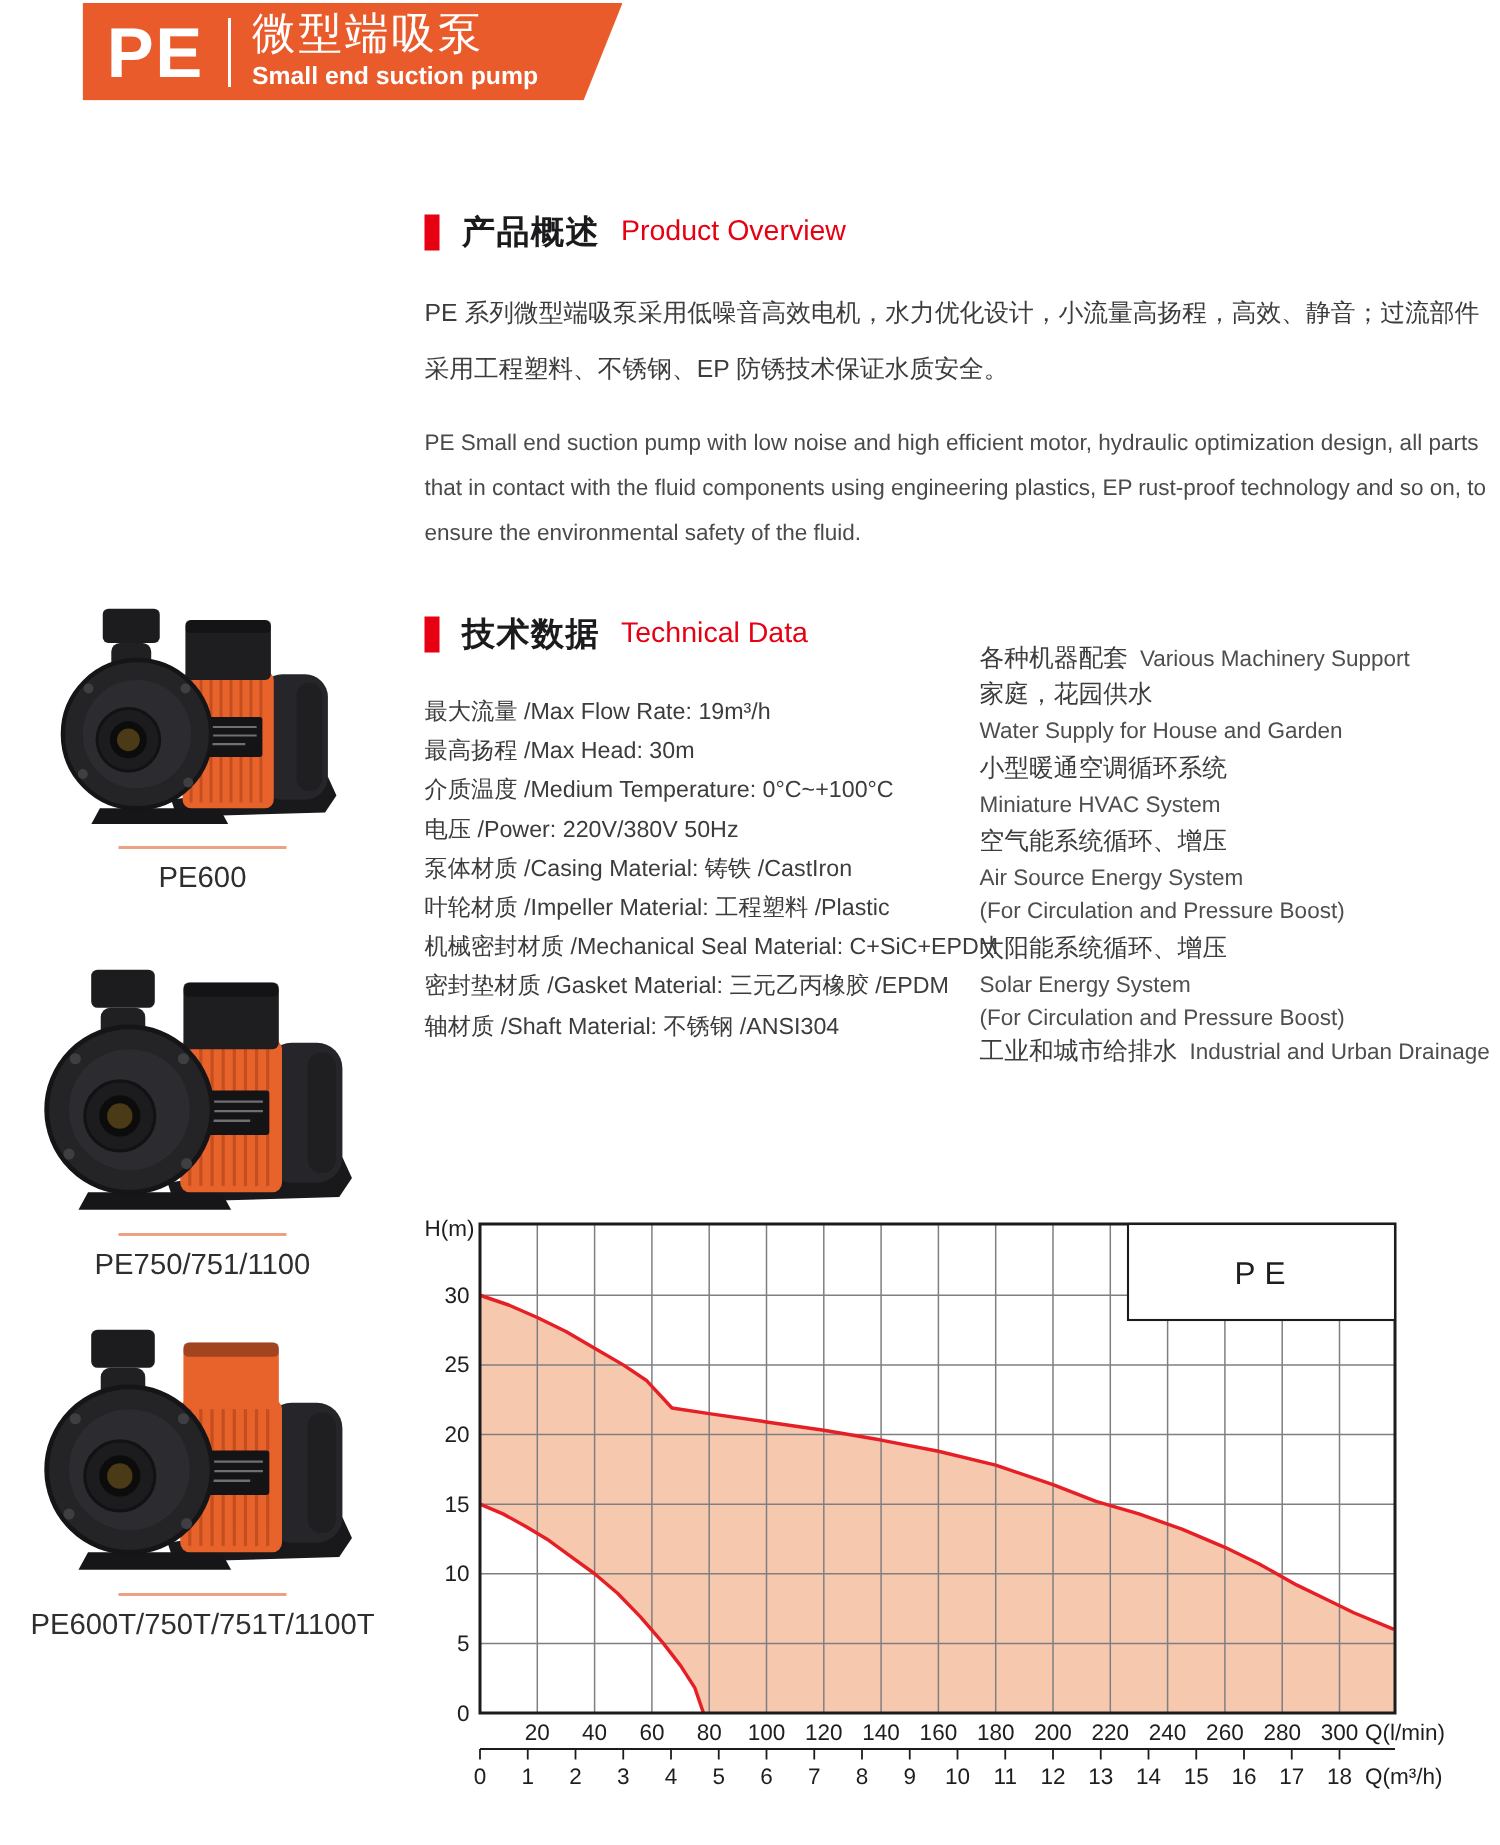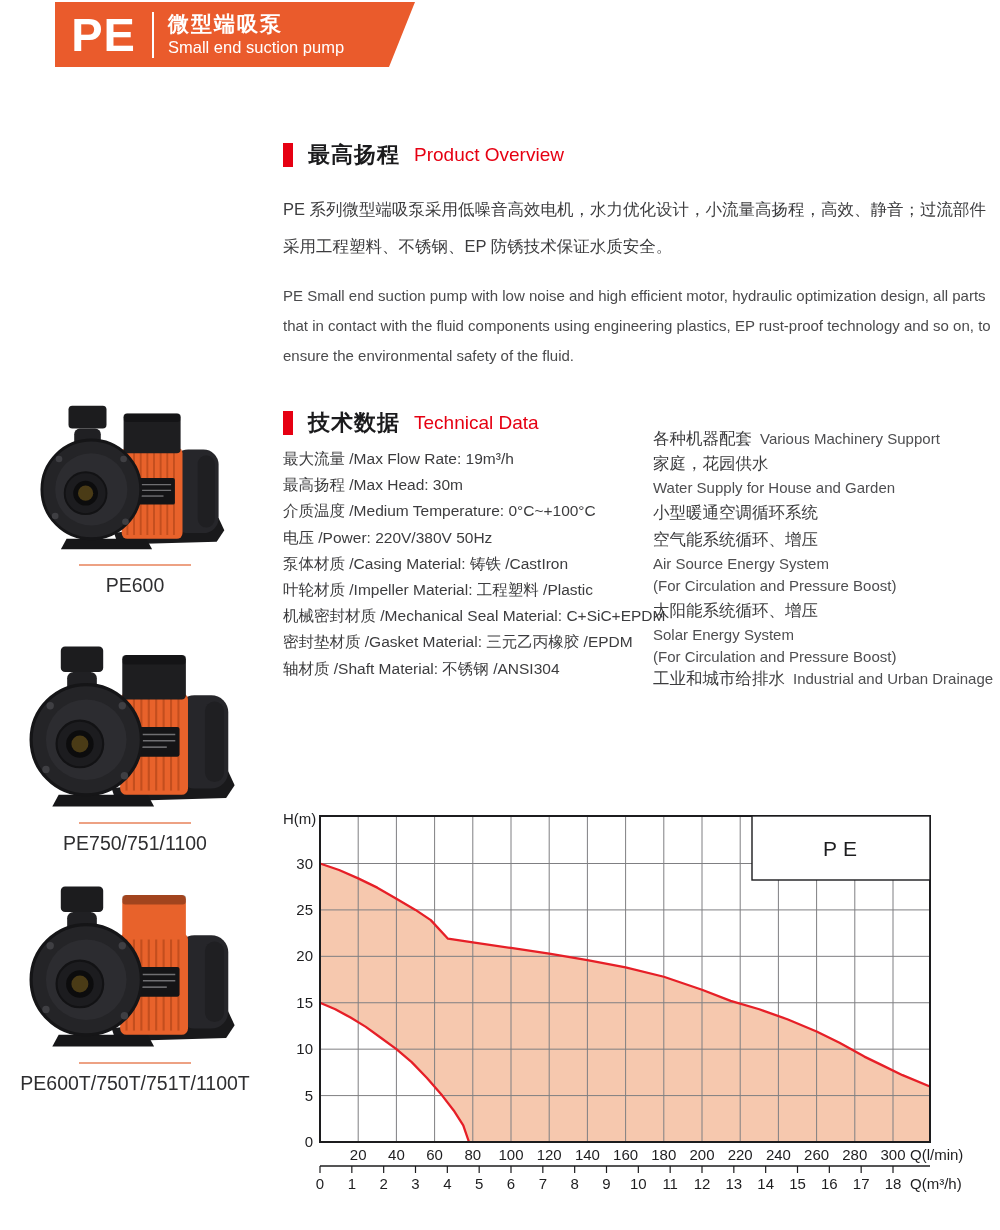--- a/index.html
+++ b/index.html
@@ -6,36 +6,36 @@
   .page{position:relative;width:1000px;height:1230px;background:#fff;overflow:hidden;
         font-family:"Liberation Sans",sans-serif;color:#3f3f41;}
 
   
   .banner{position:absolute;left:55px;top:2px;width:360px;height:65px;background:#ea5b2c;
           clip-path:polygon(0 0,100% 0,calc(100% - 26px) 100%,0 100%);
           display:flex;align-items:center;color:#fff;}
   .banner .code{font-size:47px;font-weight:bold;width:97px;text-align:center;letter-spacing:1px;}
   .banner .vdiv{width:2px;height:46px;background:#fff;}
   .banner .tblock{padding-left:14px;line-height:1;}
-  .banner .tzh{font-size:21px;font-weight:bold;letter-spacing:2px;}
-  .banner .ten{font-size:16.5px;margin-top:5px;font-weight:normal;}
+  .banner .tzh{font-size:29px;font-weight:normal;letter-spacing:2px;}
+  .banner .ten{font-size:16.5px;margin-top:5px;font-weight:bold;}
 
   
   .sec{position:absolute;}
   .sec-head{display:flex;align-items:center;}
   .sec-bar{width:10px;height:24px;background:#e60012;margin-right:15px;}
   .sec-zh{font-size:22px;font-weight:bold;color:#1b1b1d;letter-spacing:1px;}
   .sec-en{font-size:19px;color:#e60012;margin-left:14px;}
 
   
   .ov-zh{margin-top:21px;width:715px;font-size:16.5px;line-height:37px;color:#3c3c3e;}
   .ov-en{margin-top:16px;width:712px;font-size:15px;line-height:30px;color:#4a4a4c;}
 
   
-  .tech-rows{margin-top:8px;width:370px;}
+  .tech-rows{margin-top:24px;width:370px;}
   .tech-row{font-size:15.5px;line-height:26.2px;color:#3c3c3e;white-space:nowrap;}
 
   
   .app-lines{margin-top:20px;width:340px;}
   .app-line{white-space:nowrap;}
   .l-zh{line-height:26px;}
   .l-en{line-height:22px;}
   .app-zh{font-size:16.5px;color:#3c3c3e;}
   .app-en{font-size:15px;color:#4e4e50;}
   .l-mix .app-en{margin-left:8px;}
@@ -123,21 +123,21 @@
     <svg class="img pump t" width="212" height="178" viewBox="0 0 200 164">
         <use href="#pump-shape"></use>
       </svg>
     <div class="divider"></div>
     <div class="cap">PE600T/750T/751T/1100T</div>
   </div>
 
   <div class="sec" style="left:283px;top:140px">
     <div class="sec-head">
       <div class="sec-bar"></div>
-      <div class="sec-zh">最高扬程</div>
+      <div class="sec-zh">产品概述</div>
       <div class="sec-en">Product Overview</div>
     </div>
     <div class="ov-zh">PE 系列微型端吸泵采用低噪音高效电机，水力优化设计，小流量高扬程，高效、静音；过流部件采用工程塑料、不锈钢、EP 防锈技术保证水质安全。</div>
     <div class="ov-en">PE Small end suction pump with low noise and high efficient motor, hydraulic optimization design, all parts that in contact with the fluid components using engineering plastics, EP rust-proof technology and so on, to ensure the environmental safety of the fluid.</div>
   </div>
 
   <div class="sec" style="left:283px;top:408px">
     <div class="sec-head">
       <div class="sec-bar"></div>
       <div class="sec-zh">技术数据</div>
@@ -155,20 +155,21 @@
       <div class="tech-row">轴材质 /Shaft Material: 不锈钢 /ANSI304</div>
     </div>
   </div>
 
   <div class="sec" style="left:653px;top:408px">
     <div class="app-lines">
       <div class="app-line l-mix"><span class="app-zh">各种机器配套</span><span class="app-en">Various Machinery Support</span></div>
       <div class="app-line l-zh"><span class="app-zh">家庭，花园供水</span></div>
       <div class="app-line l-en"><span class="app-en">Water Supply for House and Garden</span></div>
       <div class="app-line l-zh"><span class="app-zh">小型暖通空调循环系统</span></div>
+      <div class="app-line l-en"><span class="app-en">Miniature HVAC System</span></div>
       <div class="app-line l-zh"><span class="app-zh">空气能系统循环、增压</span></div>
       <div class="app-line l-en"><span class="app-en">Air Source Energy System</span></div>
       <div class="app-line l-en"><span class="app-en">(For Circulation and Pressure Boost)</span></div>
       <div class="app-line l-zh"><span class="app-zh">太阳能系统循环、增压</span></div>
       <div class="app-line l-en"><span class="app-en">Solar Energy System</span></div>
       <div class="app-line l-en"><span class="app-en">(For Circulation and Pressure Boost)</span></div>
       <div class="app-line l-mix"><span class="app-zh">工业和城市给排水</span><span class="app-en">Industrial and Urban Drainage</span></div>
     </div>
   </div>
 

